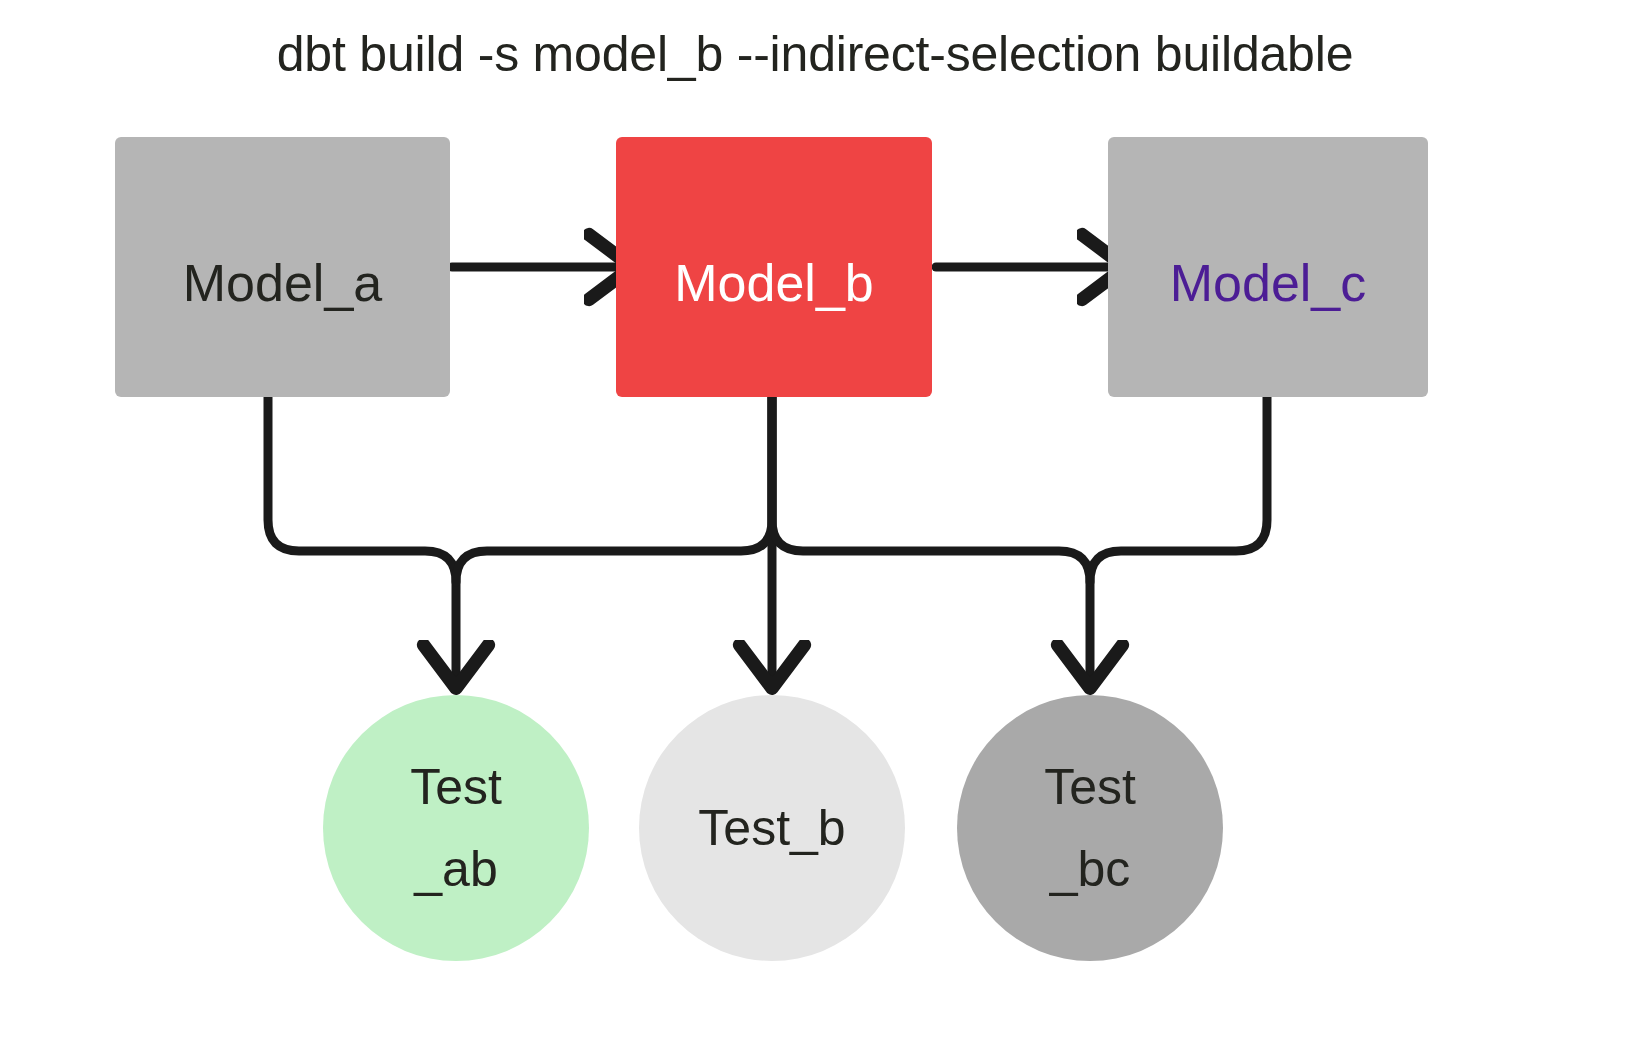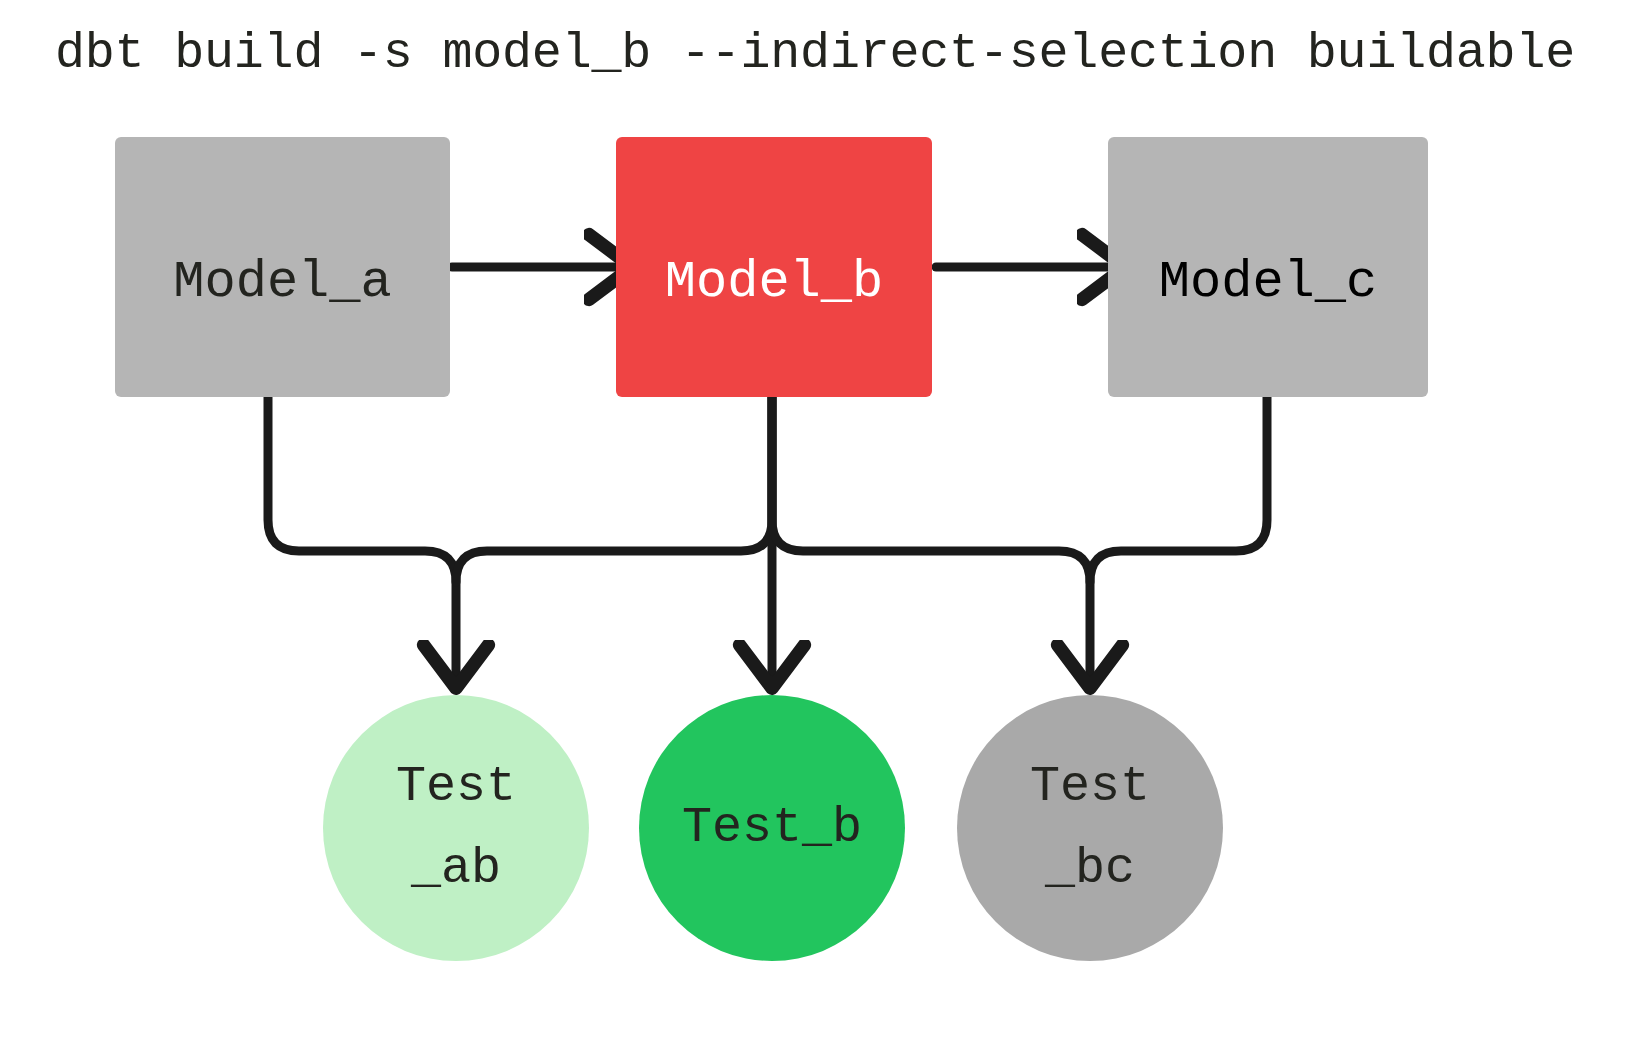--- a/index.html
+++ b/index.html
@@ -12,21 +12,20 @@
     height: 1060px;
     font-family: "Liberation Sans", "DejaVu Sans", sans-serif;
     overflow: hidden;
     position: relative;
   }
   #canvas {
     position: relative;
     width: 1414px;
     height: 1060px;
     background: #ffffff;
-    font-family: Liberation Mono, monospace;
   }
   #title {
     position: absolute;
     left: 0;
     top: 24px;
     width: 1630px;
     text-align: center;
     font-size: 50px;
     line-height: 60px;
     color: #23241f;
@@ -109,29 +108,29 @@
 
   <div class="node-box" style="left:115px; top:137px; width:335px; height:260px; background:#b5b5b5;">
     <span class="node-label" style="color:#23241f;">Model_a</span>
   </div>
 
   <div class="node-box" style="left:616px; top:137px; width:316px; height:260px; background:#ef4444;">
     <span class="node-label" style="color:#ffffff;">Model_b</span>
   </div>
 
   <div class="node-box" style="left:1108px; top:137px; width:320px; height:260px; background:#b5b5b5;">
-    <span class="node-label" style="color:#000000;">Model_c</span>
+    <span class="node-label" style="color:#4c1d95;">Model_c</span>
   </div>
 
   <div class="node-circle" style="left:323px; top:695px; width:266px; height:266px; background:#bff0c5;">
     <span class="node-label">Test</span>
     <span class="node-label">_ab</span>
   </div>
 
-  <div class="node-circle" style="left:639px; top:695px; width:266px; height:266px; background:#22c55e;">
+  <div class="node-circle" style="left:639px; top:695px; width:266px; height:266px; background:#e5e5e5;">
     <span class="node-label">Test_b</span>
   </div>
 
   <div class="node-circle" style="left:957px; top:695px; width:266px; height:266px; background:#a9a9a9;">
     <span class="node-label">Test</span>
     <span class="node-label">_bc</span>
   </div>
 
 </div>
 

